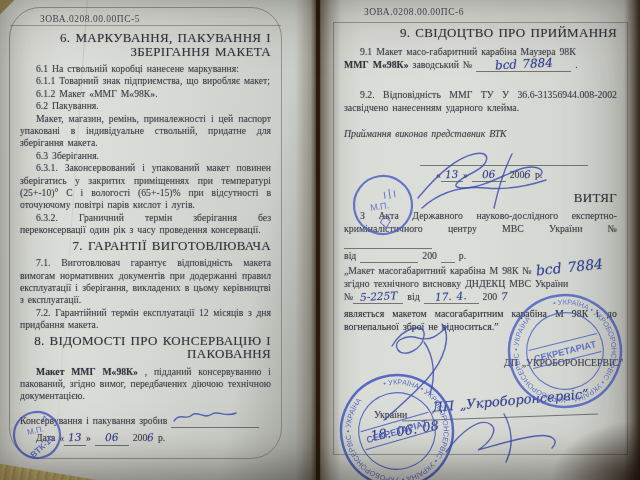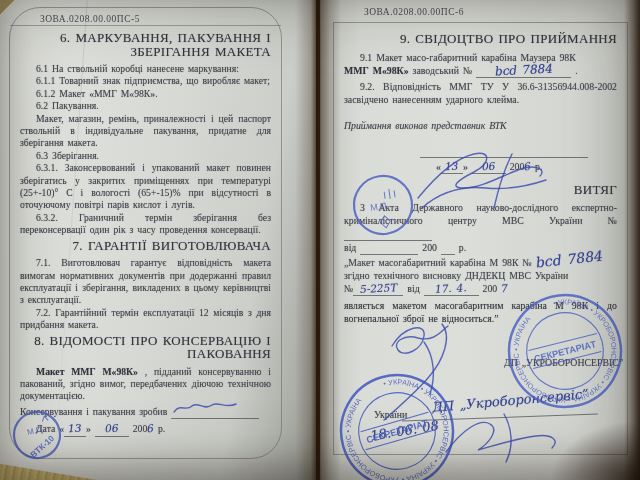--- a/index.html
+++ b/index.html
@@ -74,30 +74,30 @@
     <div class="frame lframe">
       <div class="lcode-row">
         <span class="code">ЗОВА.0208.00.00ПС-5</span>
       </div>
       <div class="lcontent">
         <div class="h">6. МАРКУВАННЯ, ПАКУВАННЯ І ЗБЕРІГАННЯ МАКЕТА</div>
         <p class="p">6.1 На ствольній коробці нанесене маркування:</p>
         <p class="p">6.1.1 Товарний знак підприємства, що виробляє макет;</p>
         <p class="p">6.1.2 Макет «ММГ М«98К».</p>
         <p class="p">6.2 Пакування.</p>
-        <p class="p">Макет, магазин, ремінь, приналежності і цей паспорт ствольній в індивідуальне пакування, придатне для зберігання макета.</p>
+        <p class="p">Макет, магазин, ремінь, приналежності і цей паспорт упаковані в індивідуальне ствольній, придатне для зберігання макета.</p>
         <p class="p">6.3 Зберігання.</p>
         <p class="p">6.3.1. Законсервований і упакований макет повинен зберігатись у закритих приміщеннях при температурі (25+-10)° С і вологості (65+-15)% при відсутності в оточуючому повітрі парів кислот і лугів.</p>
         <p class="p">6.3.2. Граничний термін зберігання без переконсервації один рік з часу проведення консервації.</p>
         <div class="h">7. ГАРАНТІЇ ВИГОТОВЛЮВАЧА</div>
         <p class="p">7.1. Виготовлювач гарантує відповідність макета вимогам нормативних документів при додержанні правил експлуатації і зберігання, викладених в цьому керівництві з експлуатації.</p>
         <p class="p">7.2. Гарантійний термін експлуатації 12 місяців з дня придбання макета.</p>
         <div class="h">8. ВІДОМОСТІ ПРО КОНСЕРВАЦІЮ І ПАКОВАННЯ</div>
         <p class="p"><b>Макет ММГ М«98К»</b><span> , підданий консервуванню і пакований, згідно вимог, передбачених діючою технічною документацією.</span></p>
-        <div class="line" style="margin-top:3px;position:relative;">
+        <div class="line" style="margin-top:12px;position:relative;">
           <span>Консервування і пакування зробив</span>
           <span class="u w88">&nbsp;</span>
           <svg class="sig" style="left:150px;top:-6px;" width="72" height="16" viewBox="0 0 72 16">
             <path d="M4,12 C10,3 16,12 22,6 C28,1 34,11 42,5 C48,1 56,9 66,4"></path>
           </svg>
         </div>
         <div class="line ind" style="margin-top:3px;">
           <span>Дата</span>
           <span>«</span><span class="u w20"><span class="hw">13</span></span><span>»</span>
           <span class="u w34"><span class="hw">06</span></span>
@@ -112,28 +112,28 @@
       <text x="17" y="24" font-size="8">М.П.</text>
       <text x="12" y="42" font-size="8.5" font-weight="bold" transform="rotate(-30 26 34)">ВТК-10</text>
       <path d="M34,14 l3,-5 l3,5" stroke-width="1"></path>
     </svg>
   </div>
 
   <div class="page right">
     <span class="code rcode">ЗОВА.0208.00.00ПС-6</span>
     <div class="frame rframe">
       <div class="rcontent">
-        <div class="h" style="margin-top:6px;">9. СВІДОЦТВО ПРО ПРИЙМАННЯ</div>
+        <div class="h" style="margin-top:0;">9. СВІДОЦТВО ПРО ПРИЙМАННЯ</div>
         <div class="line ind">9.1 Макет масо-габаритний карабіна Маузера 98К</div>
         <div class="line">
           <b>ММГ М«98К»</b>
           <span>заводський №</span>
           <span class="u w95"><span class="hw" style="font-size:12px;">bcd 7884</span></span> .
         </div>
-        <p class="p" style="margin-top:2px;font-family:Liberation Serif, serif;">9.2. Відповідність ММГ ТУ У 36.6-31356944.008-2002 засвідчено нанесенням ударного клейма.</p>
+        <p class="p" style="margin-top:16px;font-family:Liberation Serif, serif;">9.2. Відповідність ММГ ТУ У 36.6-31356944.008-2002 засвідчено нанесенням ударного клейма.</p>
         <div class="line" style="margin-top:13px;font-style:italic;">Приймання виконав представник ВТК</div>
         <div class="sig-line"></div>
         <div class="date-row">
           <span>«</span><span class="u w20"><span class="hw">13</span></span><span>»</span>
           <span class="u w34"><span class="hw">06</span></span>
           <span>200</span><span class="hw">6</span>
           <span>р.</span>
         </div>
         <div class="h" style="margin-top:9px;">ВИТЯГ</div>
         <p class="p"><span>З Акта Державного науково-дослідного експертно-криміналістичного центру МВС України №</span> <span class="u w88">&nbsp;</span></p>

